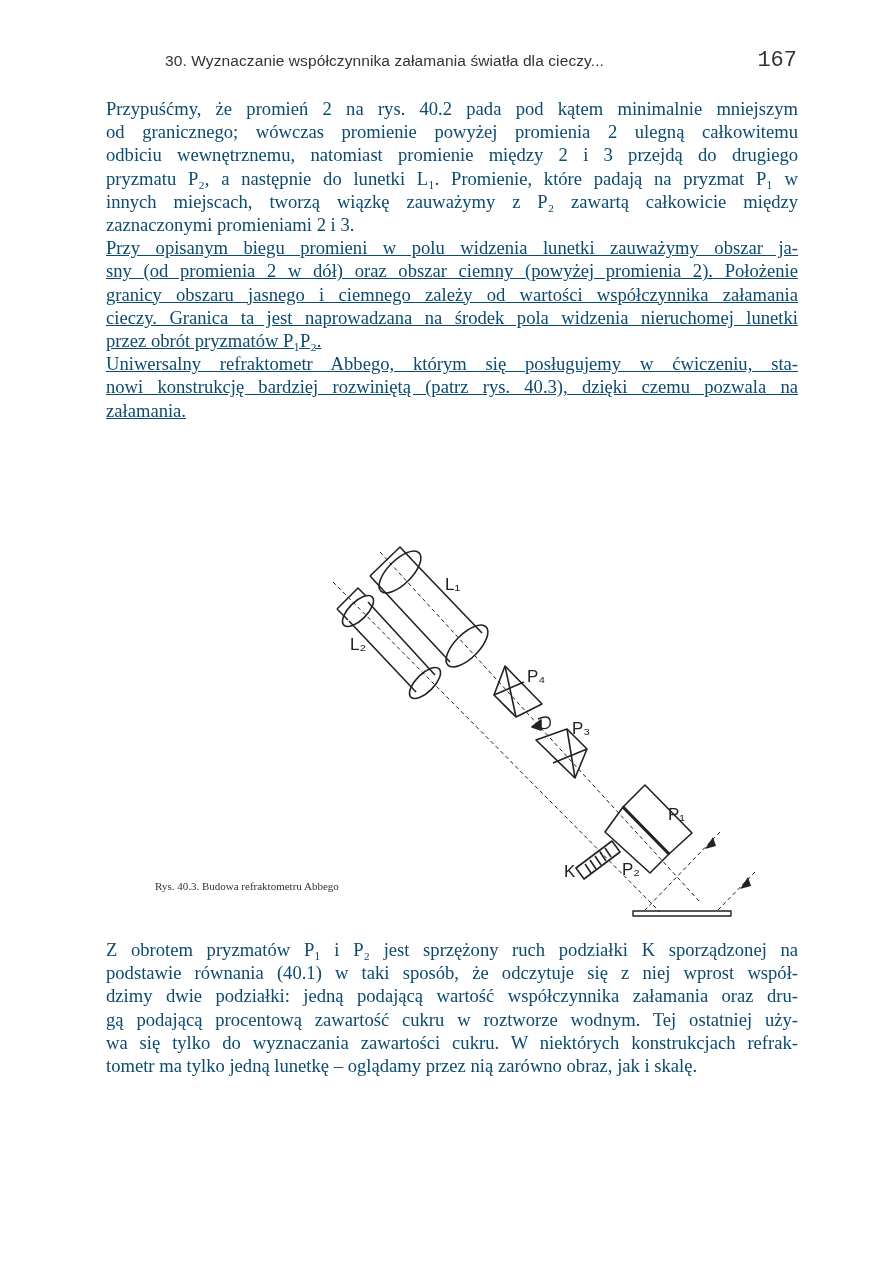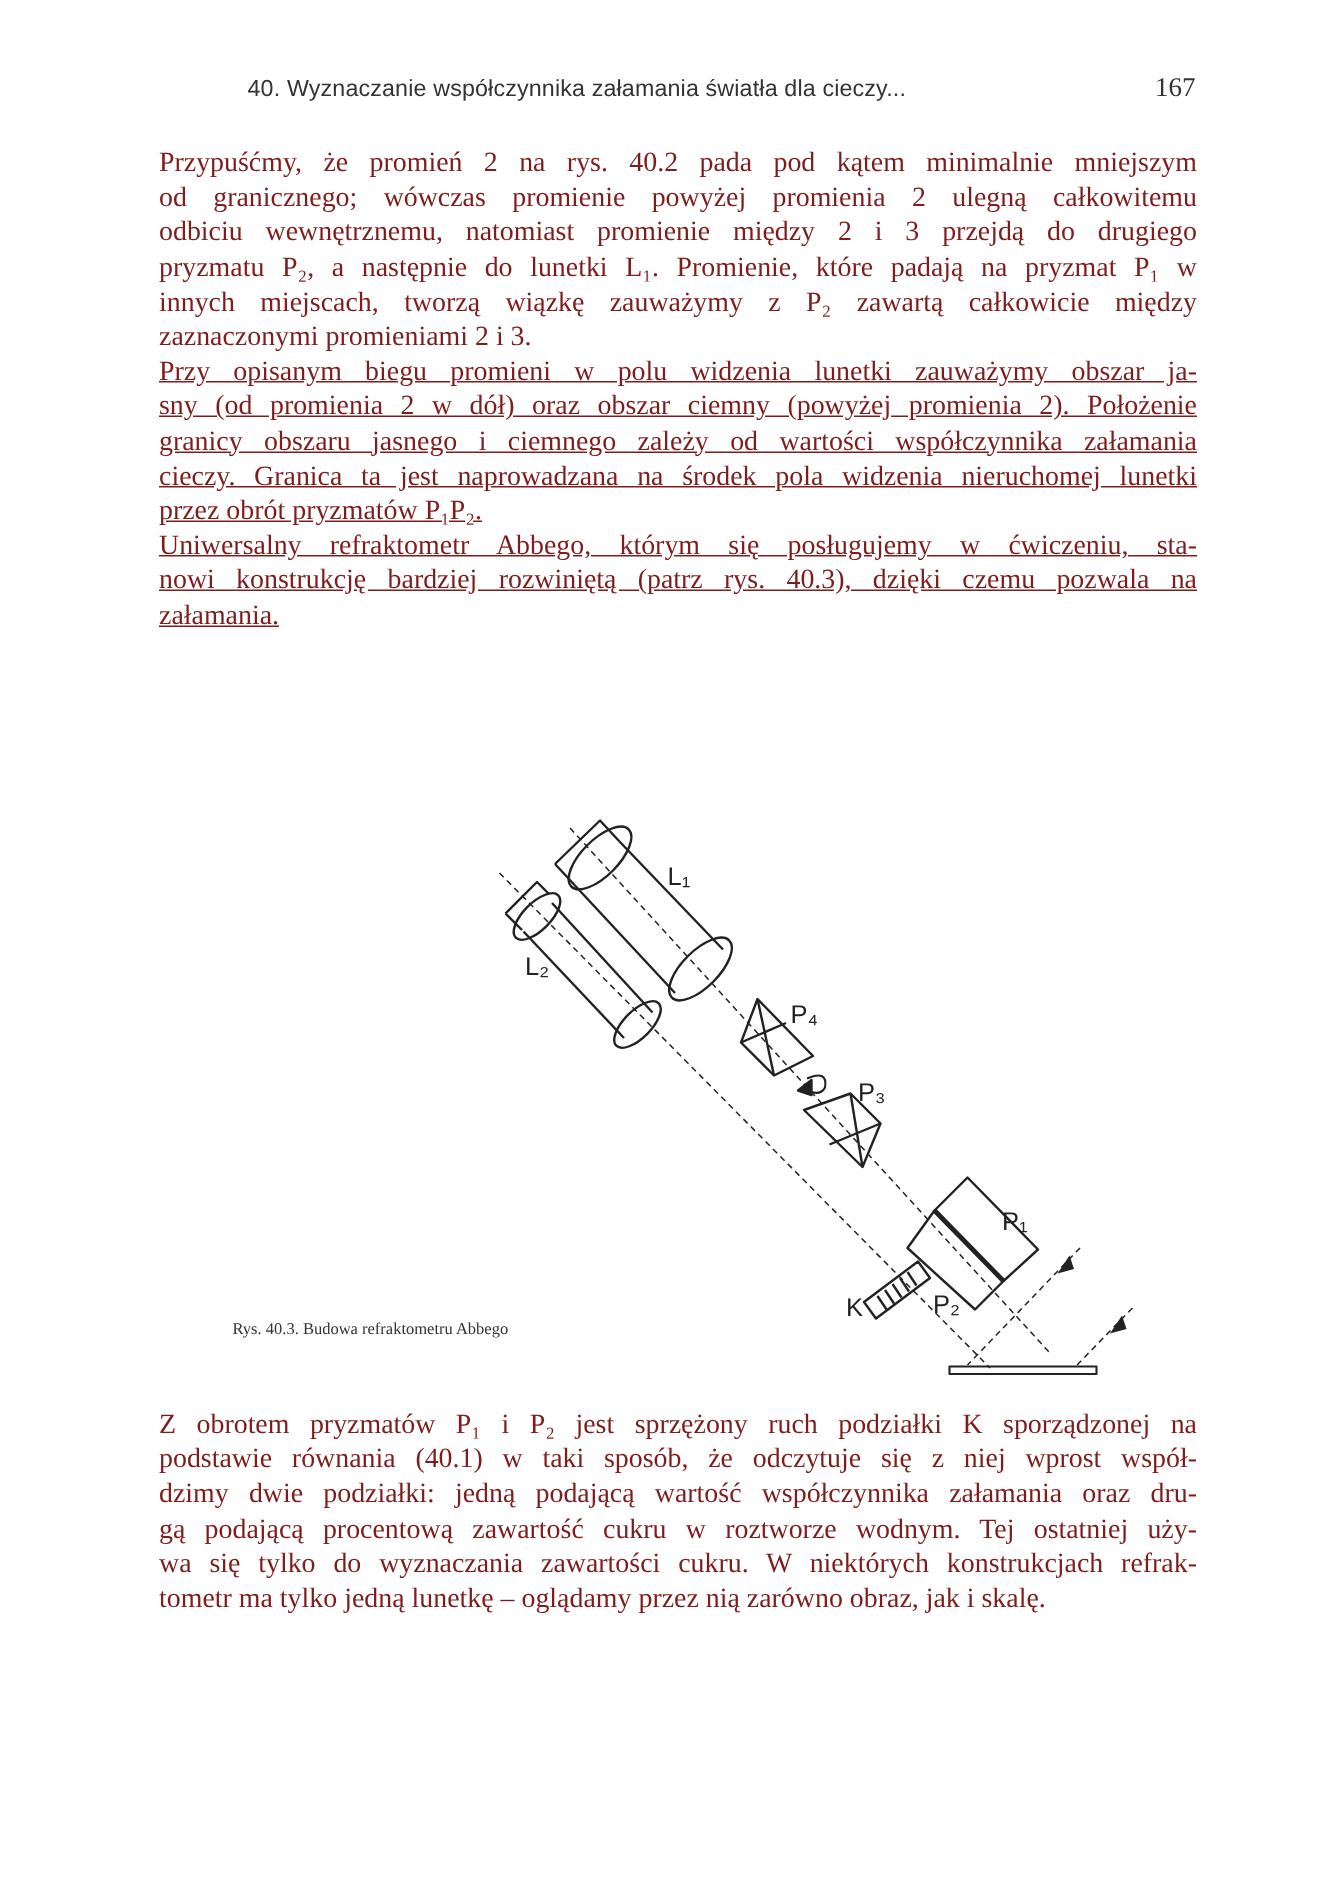--- a/index.html
+++ b/index.html
@@ -1,35 +1,35 @@
 <!DOCTYPE html>
 <html><head>
 <meta charset="utf-8">
 <style>
   html, body { margin: 0; padding: 0; background: #ffffff; }
   body { width: 893px; height: 1263px; position: relative; overflow: hidden; color: #2a2a2a; }
   .header { position: absolute; top: 48px; left: 165px; width: 632px; display: flex; justify-content: space-between; align-items: baseline; }
   .running-title { font-family: "Liberation Sans", sans-serif; font-size: 15.5px; color: #333; letter-spacing: 0.1px; }
-  .page-number { font-family: Liberation Serif, serif; font-size: 18px; color: #333; text-align: center; }
-  .body-text { position: absolute; left: 106px; width: 692px; font-family: "Liberation Serif", serif; font-size: 18.6px; line-height: 23.2px; text-align: justify; color: #7f1d1d; }
+  .page-number { font-family: Liberation Mono, monospace; font-size: 22px; color: #333; text-align: center; }
+  .body-text { position: absolute; left: 106px; width: 692px; font-family: "Liberation Serif", serif; font-size: 18.6px; line-height: 23.2px; text-align: justify; color: #0c4a6e; }
   .para { margin: 0; text-indent: 0; }
   .para + .para { margin-top: 0; text-decoration: underline; }
   .line { display: block; text-align: justify; text-align-last: justify; white-space: nowrap; }
   .line.last { text-align-last: left; }
   .block1 { top: 97px; }
   .block2 { top: 938px; }
   .figure { position: absolute; left: 300px; top: 532px; width: 480px; height: 390px; }
   .caption { position: absolute; left: 155px; top: 880px; font-family: "Liberation Serif", serif; font-size: 11px; color: #333; }
   svg text { font-family: "Liberation Sans", sans-serif; fill: #222; }
 </style>
 </head>
 <body>
 
 <div class="header">
-  <span class="running-title">40. Wyznaczanie współczynnika załamania światła dla cieczy...</span>
+  <span class="running-title">30. Wyznaczanie współczynnika załamania światła dla cieczy...</span>
   <span class="page-number">167</span>
 </div>
 
 <div class="body-text block1">
   <p class="para">
     <span class="line">Przypuśćmy, że promień 2 na rys. 40.2 pada pod kątem minimalnie mniejszym</span>
     <span class="line">od granicznego; wówczas promienie powyżej promienia 2 ulegną całkowitemu</span>
     <span class="line">odbiciu wewnętrznemu, natomiast promienie między 2 i 3 przejdą do drugiego</span>
     <span class="line">pryzmatu P₂, a następnie do lunetki L₁. Promienie, które padają na pryzmat P₁ w</span>
     <span class="line">innych miejscach, tworzą wiązkę zauważymy z P₂ zawartą całkowicie między</span>

